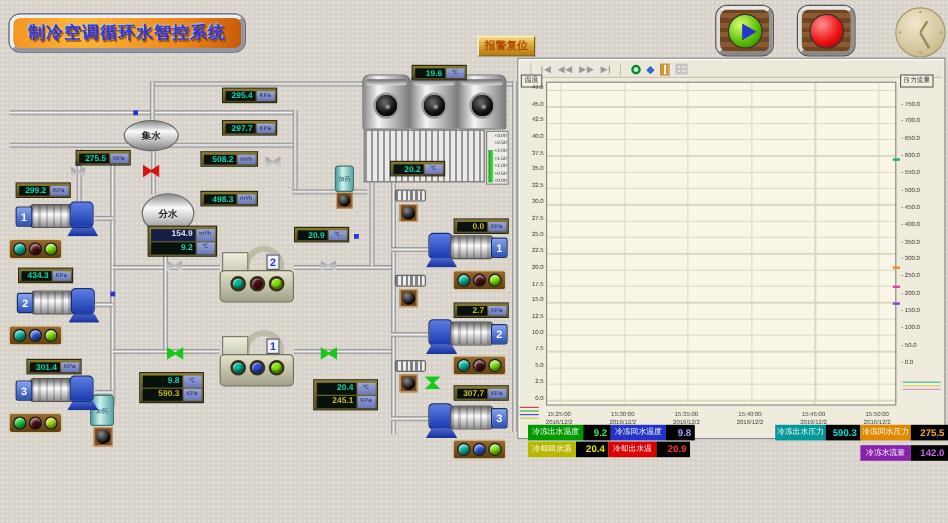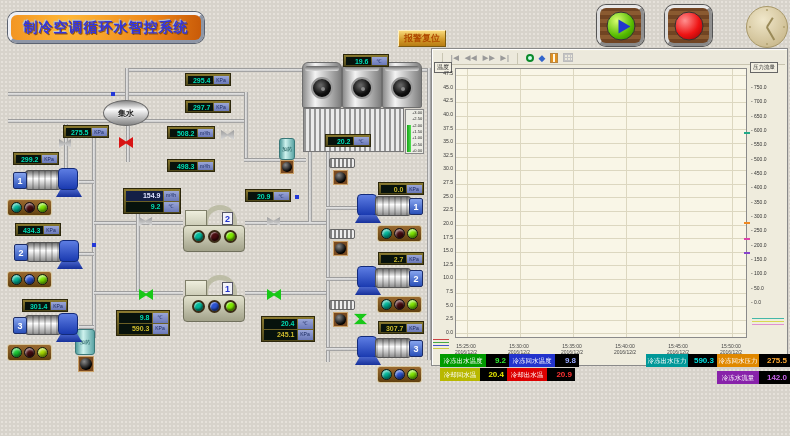--- a/index.html
+++ b/index.html
@@ -214,20 +214,23 @@
   <div class="dot" style="left:111px;top:92px;"></div>
   <div class="dot" style="left:111px;top:119px;"></div>
   <div class="dot" style="left:63px;top:134px;"></div>
   <div class="dot" style="left:295px;top:195px;"></div>
   <div class="dot" style="left:285px;top:325px;"></div>
   <div class="dot" style="left:92px;top:243px;"></div>
 
   <div class="tank" style="left:103px;top:100px;width:46px;height:26px;border-radius:23px/13px;">
       <span>集水</span>
     </div>
+  <div class="tank" style="left:118px;top:161px;width:44px;height:34px;border-radius:22px/17px;">
+      <span>分水</span>
+    </div>
   <div class="dose" style="left:75px;top:329px;width:20px;height:26px;">
       <span>加药</span>
     </div>
   <div class="cvfr" style="left:78px;top:356px;width:16px;height:16px;">
       <b></b>
     </div>
   <div class="dose" style="left:279px;top:138px;width:16px;height:22px;">
       <span>加药</span>
     </div>
   <div class="cvfr" style="left:280px;top:160px;width:14px;height:14px;">

